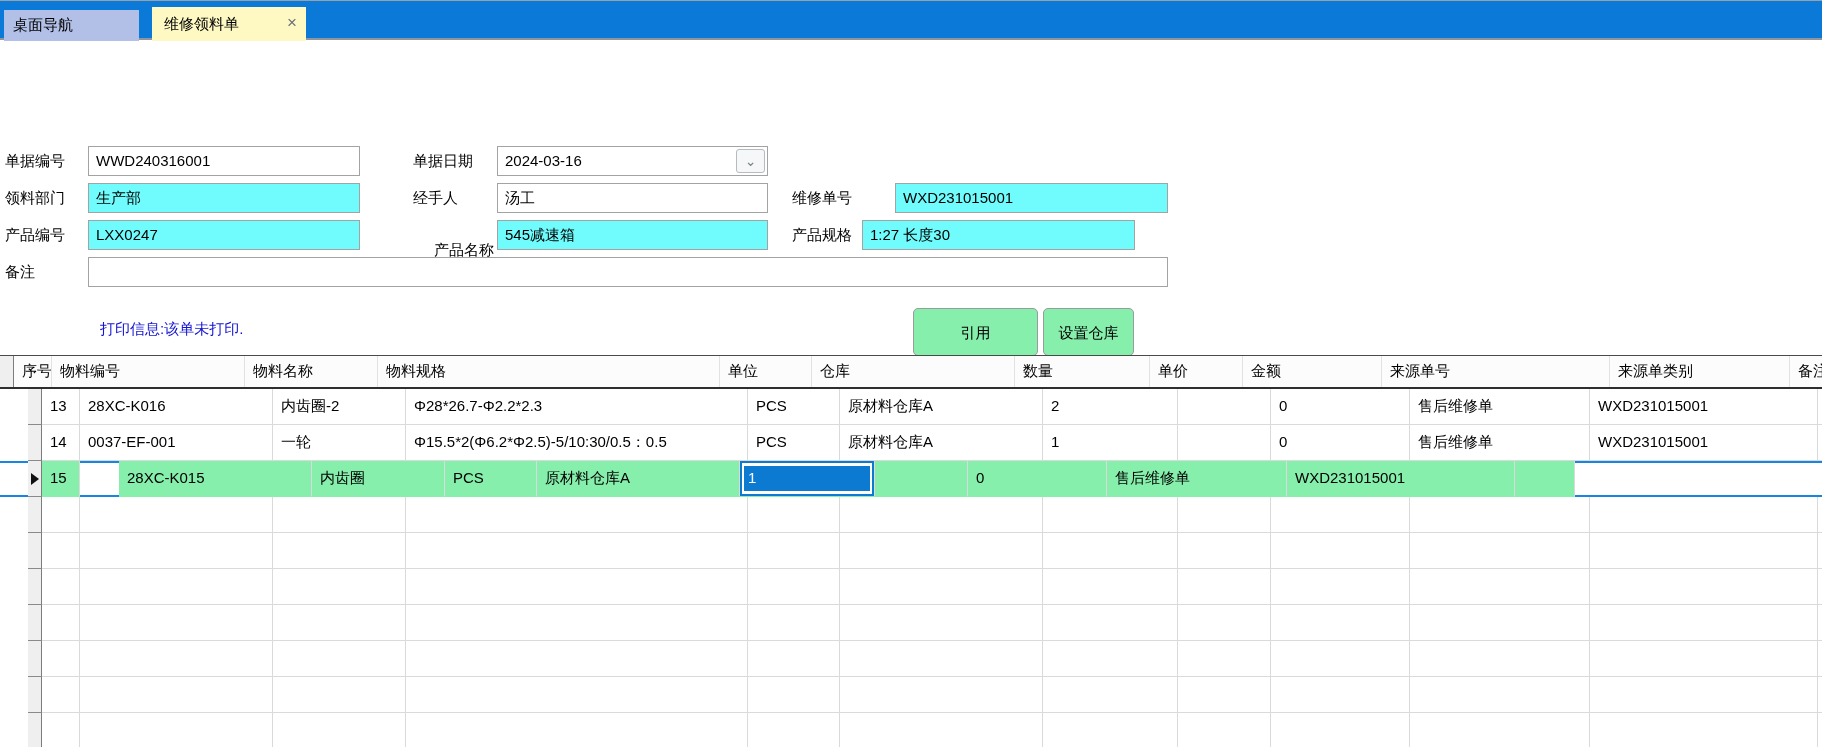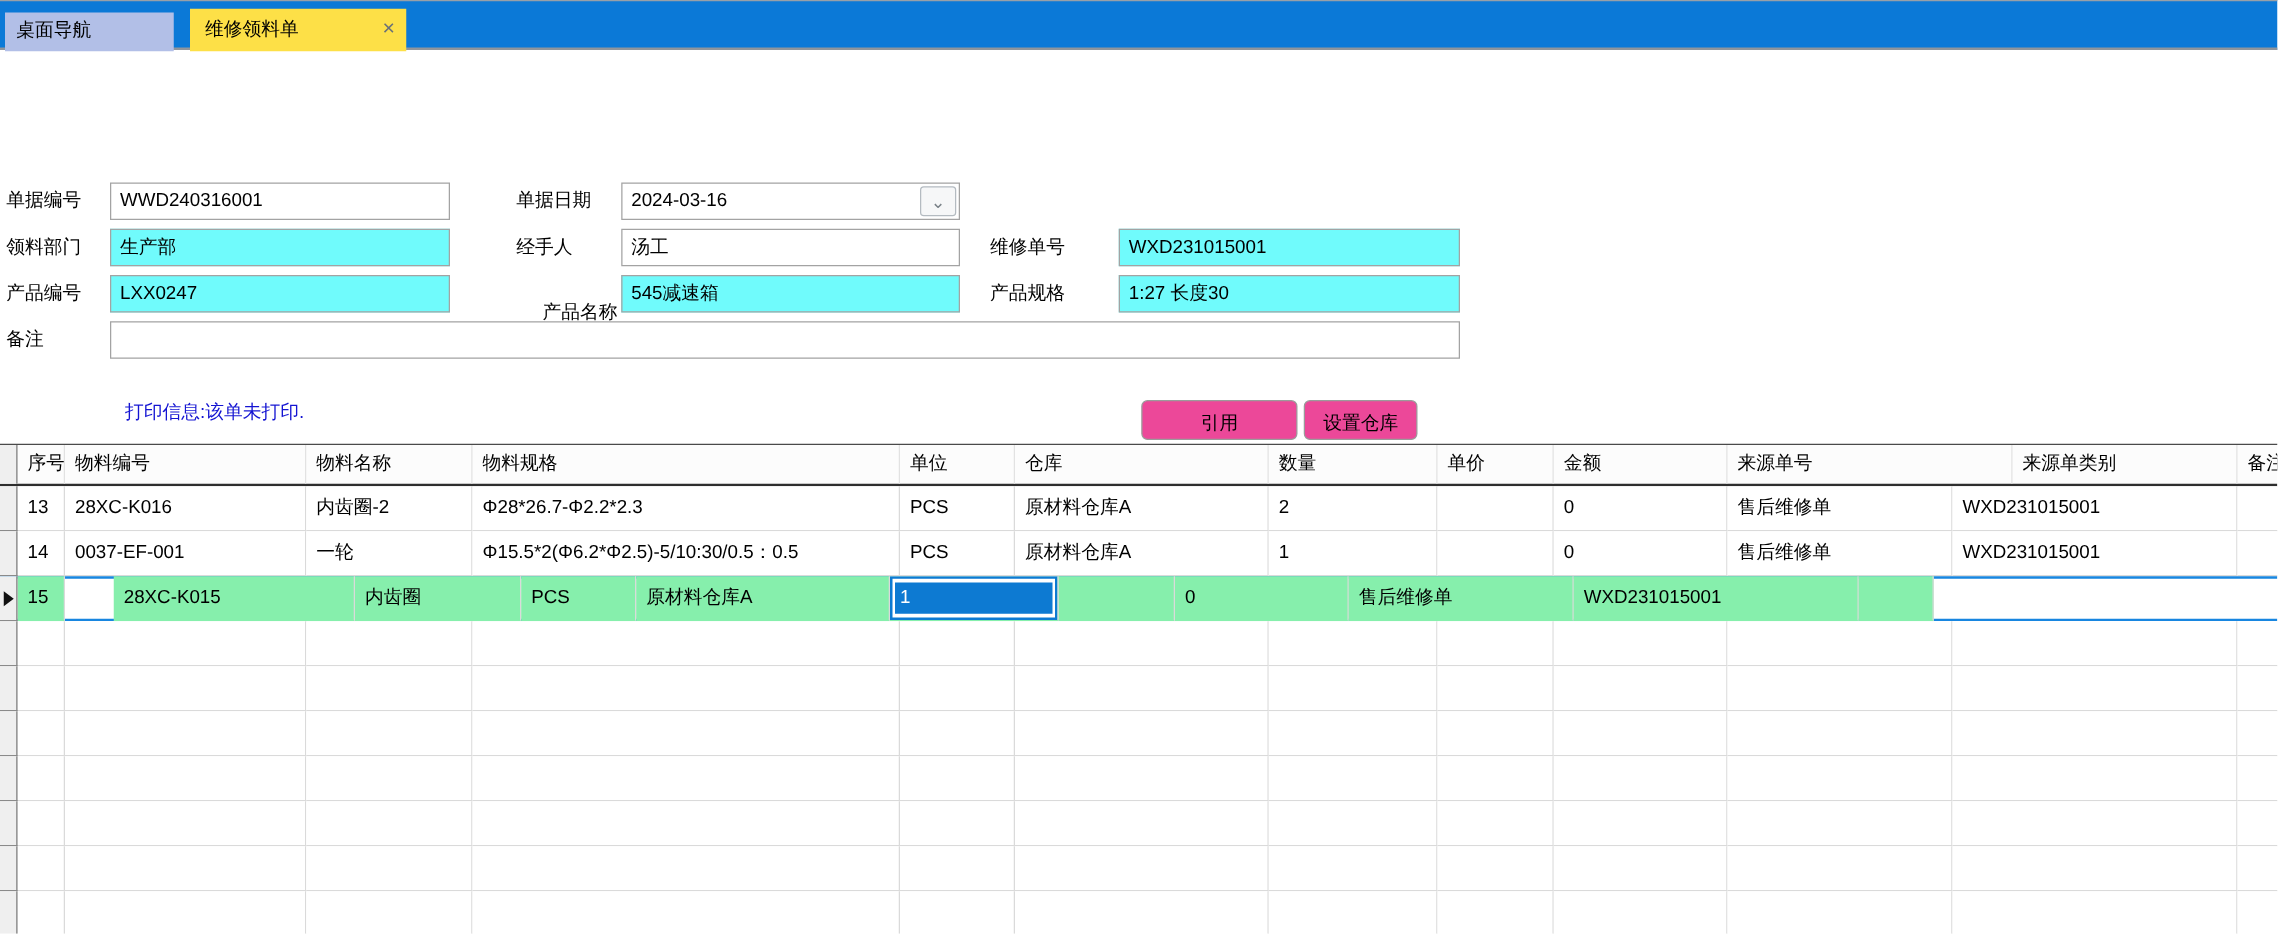--- a/index.html
+++ b/index.html
@@ -6,51 +6,51 @@
   html,body { width:1822px; height:747px; overflow:hidden; background:#fff;
               font-family:"Liberation Sans","DejaVu Sans",sans-serif; color:#000; }
   .stage { position:relative; width:1822px; height:747px; background:#fff; }
 
   
   .tabbar { position:absolute; left:0; top:0; width:1822px; height:40px;
             background:#0b79d7; border-top:1px solid #98a0a8; border-bottom:2px solid #8f959c; }
   .tab-inactive { position:absolute; left:4px; top:9px; width:135px; height:31px;
                   background:#b2bfe7; font-size:15px; line-height:30px; padding-left:9px;
                   white-space:nowrap; overflow:hidden; cursor:pointer; }
-  .tab-active { position:absolute; left:152px; top:6px; width:173px; height:34px;
-                background:#fde047; font-size:15px; line-height:33px; padding-left:12px;
+  .tab-active { position:absolute; left:152px; top:6px; width:154px; height:34px;
+                background:#fef9c3; font-size:15px; line-height:33px; padding-left:12px;
                 white-space:nowrap; cursor:pointer; }
   .tab-close { position:absolute; right:9px; top:0; height:34px; line-height:32px;
                color:#6a7178; font-size:17px; cursor:pointer; }
 
   
   .flabel { position:absolute; height:30px; line-height:30px; font-size:15px; white-space:nowrap; }
   .finput { position:absolute; height:30px; border:1px solid #a3a3a3; background:#fff;
             font-size:15px; line-height:28px; padding-left:7px; white-space:nowrap; overflow:hidden; }
   .cyan { background:#70fbfc; }
   .combo-btn { position:absolute; right:2px; top:2px; width:29px; height:24px;
                border:1px solid #b4bbc1; border-radius:3px; background:#f6f7f8;
                color:#7a8288; text-align:center; line-height:20px; font-size:14px;
                padding:0; cursor:pointer; }
 
   .print-info { position:absolute; left:100px; top:320px; font-size:15px; color:#1414d2; }
 
-  .btn { position:absolute; top:320px; height:32px; background:#ec4899; border:1px solid #9b9b9b;
+  .btn { position:absolute; top:308px; height:48px; background:#86efac; border:1px solid #9b9b9b;
          border-radius:5px; font-size:15px; text-align:center; line-height:35px; cursor:pointer; }
   .btn-ref { left:913px; width:125px; }
   .btn-wh  { left:1043px; width:91px; }
 
   
   .grid { position:absolute; left:0; top:355px; width:1822px; height:392px; overflow:hidden;
           border-top:1px solid #4a4a4a; background:#fff; }
   .grid-header { display:flex; height:33px; background:#fcfcfc; border-bottom:2px solid #2e2e2e; }
   .hcell { flex:none; font-size:15px; line-height:30px; padding-left:8px;
            border-right:1px solid #e2e2e2; white-space:nowrap; overflow:hidden; }
   .hgutter { flex:none; width:14px; background:#efefef; border-right:1px solid #7d7d7d; }
-  .grid-row { display:flex; height:36px; position:relative; }
+  .grid-row { display:flex; height:36px; position:relative;padding-left:28px; }
   .cell { flex:none; font-size:15px; line-height:34px; padding-left:8px;
           border-right:1px solid #dadada; border-bottom:1px solid #dadada;
           white-space:nowrap; overflow:hidden; background:#fff; }
   .gutter { flex:none; width:14px; background:#efefef; border-right:1px solid #7d7d7d;
             border-bottom:1px solid #8a8a8a; position:relative; }
   .grid-row.sel { box-shadow: inset 0 2px 0 #1886e0, inset 0 -2px 0 #1886e0; }
   .grid-row.sel .cell { background:#86efac; border-bottom-color:transparent; }
   .row-arrow { position:absolute; left:3px; top:12px; width:0; height:0;
                border-left:8px solid #111; border-top:6px solid transparent; border-bottom:6px solid transparent; }
   .qty-edit { padding:0; position:relative; }
@@ -85,21 +85,21 @@
   <div class="flabel" style="left:413px;top:183px;">经手人</div>
   <div class="finput" style="left:497px;top:183px;width:271px;">汤工</div>
   <div class="flabel" style="left:792px;top:183px;">维修单号</div>
   <div class="finput cyan" style="left:895px;top:183px;width:273px;">WXD231015001</div>
 
   <div class="flabel" style="left:5px;top:220px;">产品编号</div>
   <div class="finput cyan" style="left:88px;top:220px;width:272px;">LXX0247</div>
   <div class="flabel" style="left:413px;top:235px;margin-left:21px;">产品名称</div>
   <div class="finput cyan" style="left:497px;top:220px;width:271px;">545减速箱</div>
   <div class="flabel" style="left:792px;top:220px;">产品规格</div>
-  <div class="finput cyan" style="left:895px;top:220px;width:273px;">1:27 长度30</div>
+  <div class="finput cyan" style="left:862px;top:220px;width:273px;">1:27 长度30</div>
 
   <div class="flabel" style="left:5px;top:257px;">备注</div>
   <div class="finput" style="left:88px;top:257px;width:1080px;"></div>
 
   <div class="print-info">打印信息:该单未打印.</div>
   <button class="btn btn-ref">引用</button>
   <button class="btn btn-wh">设置仓库</button>
 
   <div class="grid">
     <div class="grid-header" id="grid-header">

